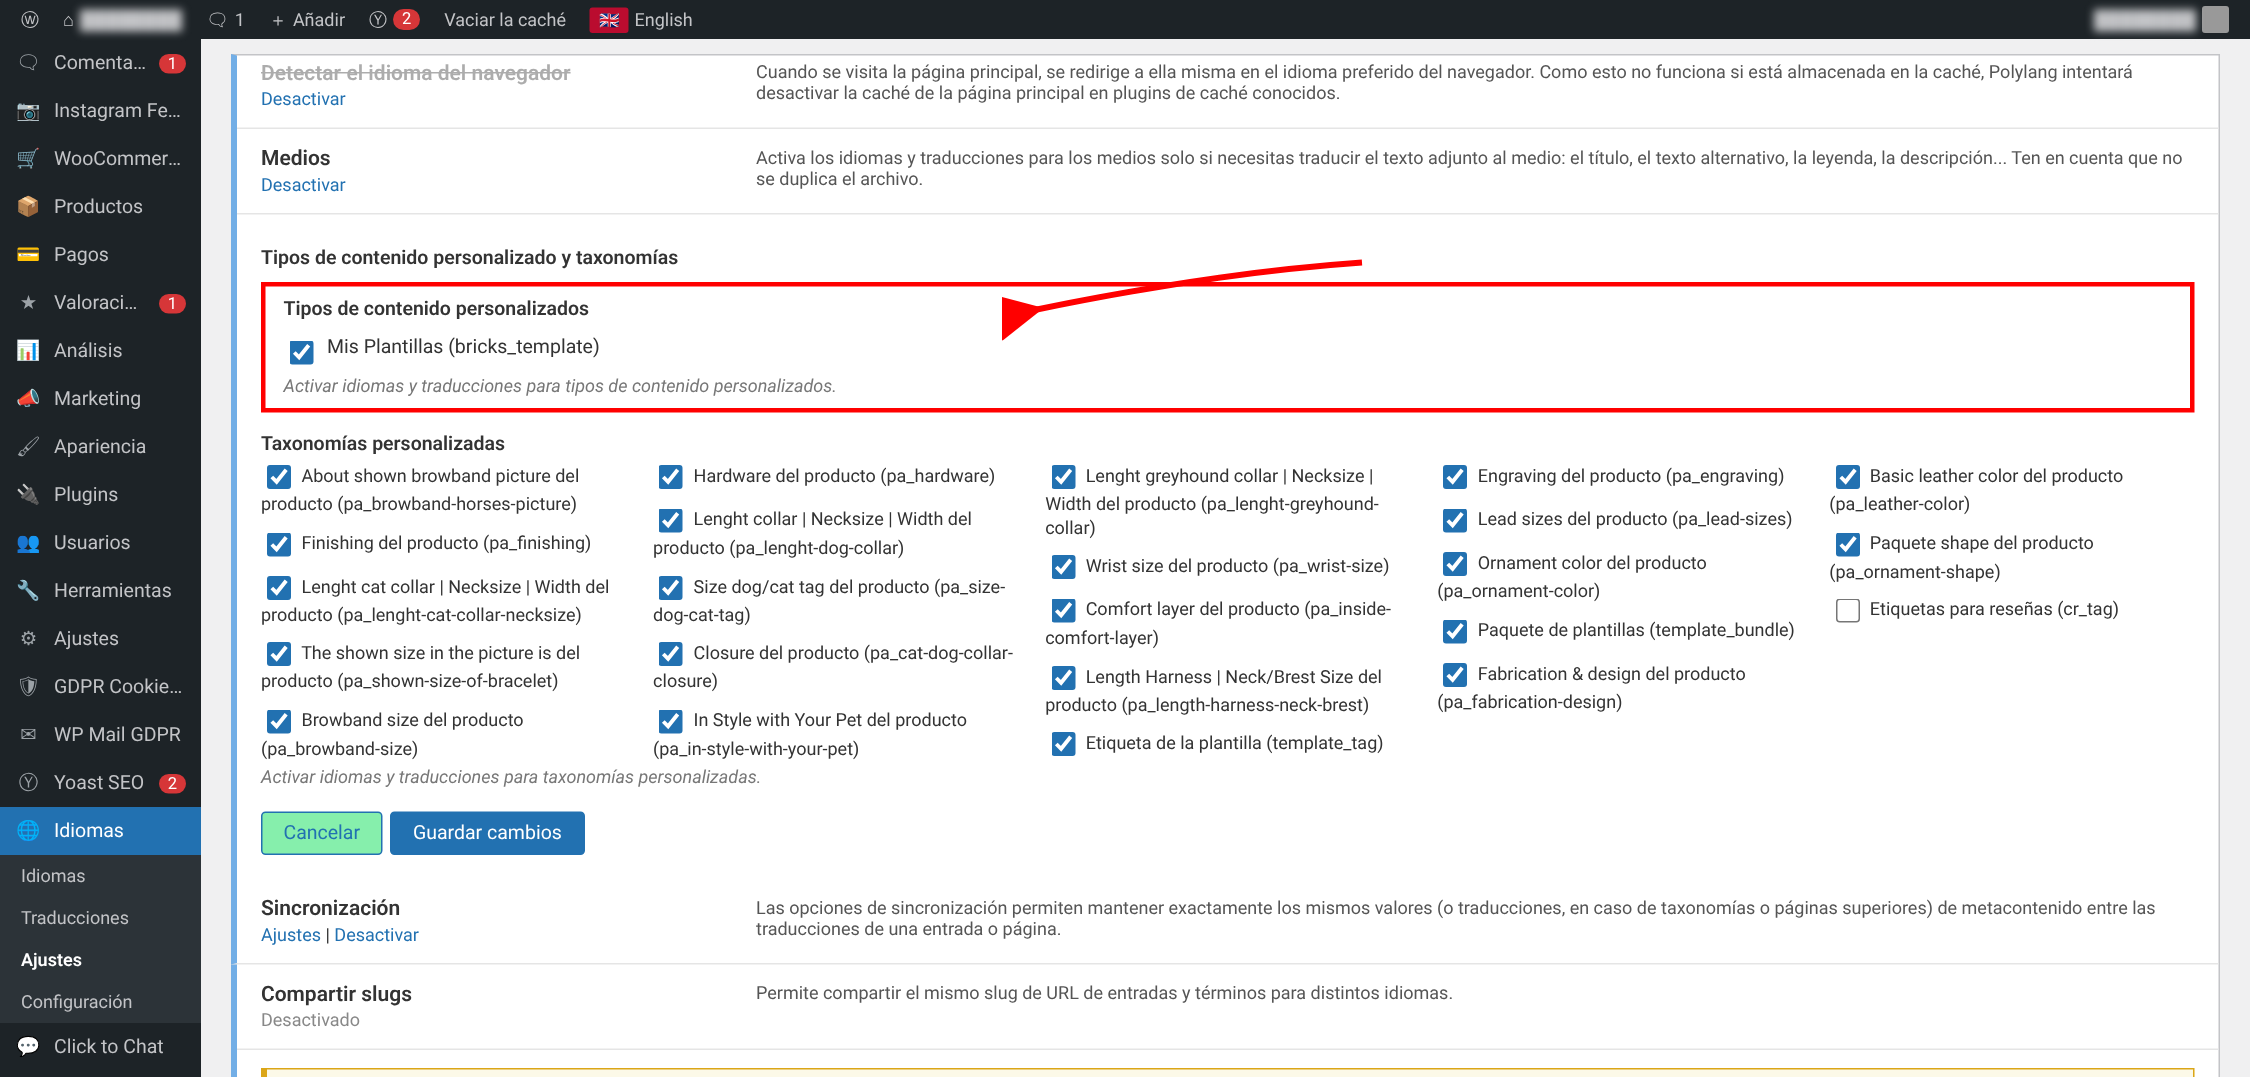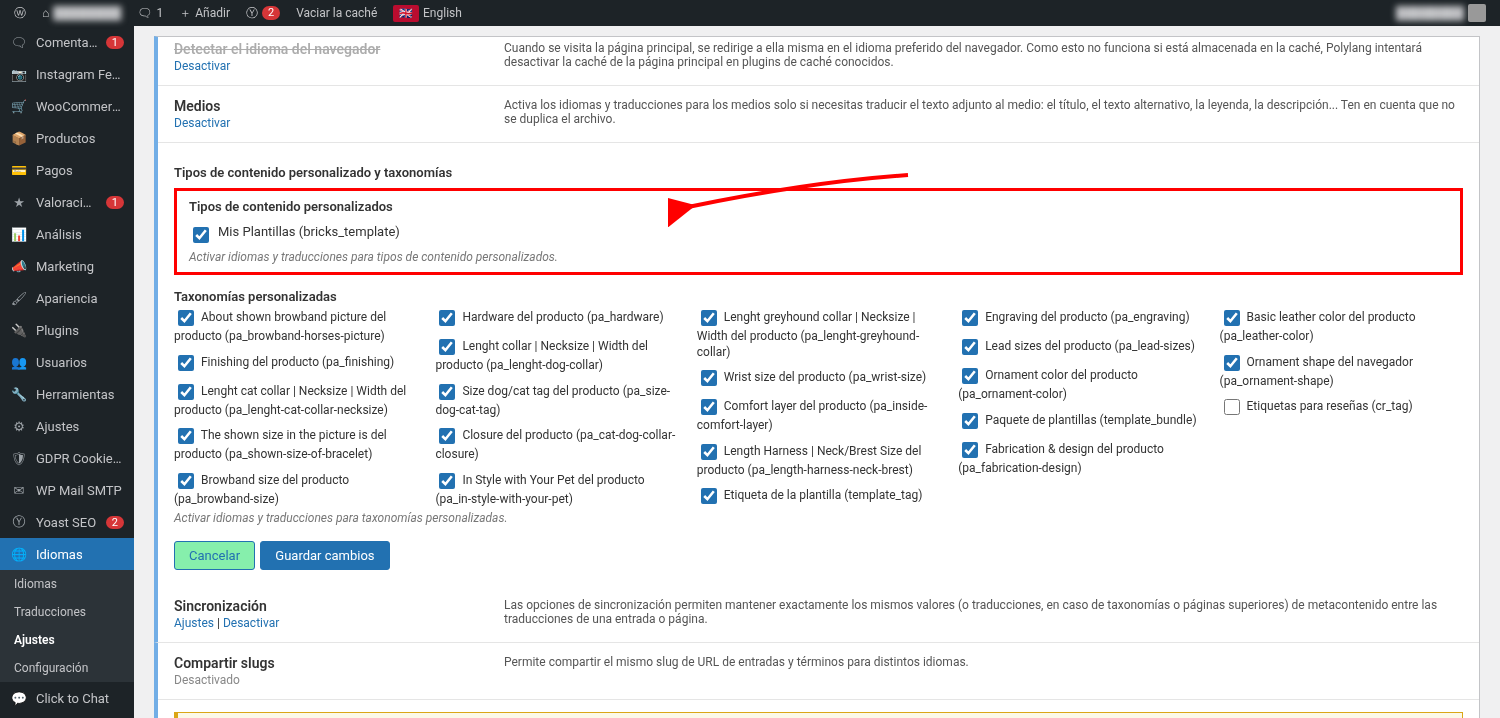--- a/index.html
+++ b/index.html
@@ -140,21 +140,21 @@
     <div class="s-item">
       <span class="s-icon">⚙</span>
       <span class="s-label">Ajustes</span>
     </div>
     <div class="s-item">
       <span class="s-icon">🛡</span>
       <span class="s-label">GDPR Cookie Compliance</span>
     </div>
     <div class="s-item">
       <span class="s-icon">✉</span>
-      <span class="s-label">WP Mail SMTP</span>
+      <span class="s-label">WP Mail GDPR</span>
     </div>
     <div class="s-item">
       <span class="s-icon">Ⓨ</span>
       <span class="s-label">Yoast SEO</span>
       <span class="count">2</span>
     </div>
     <div class="s-item active">
       <span class="s-icon">🌐</span>
       <span class="s-label">Idiomas</span>
     </div>
@@ -236,21 +236,21 @@
           <label class="tax-item"><input type="checkbox" checked="" style=""> <span>Wrist size del producto (pa_wrist-size)</span></label>
           <label class="tax-item"><input type="checkbox" checked="" style=""> <span>Comfort layer del producto (pa_inside-comfort-layer)</span></label>
           <label class="tax-item"><input type="checkbox" checked="" style=""> <span>Length Harness | Neck/Brest Size del producto (pa_length-harness-neck-brest)</span></label>
           <label class="tax-item"><input type="checkbox" checked="" style=""> <span>Etiqueta de la plantilla (template_tag)</span></label>
           <label class="tax-item"><input type="checkbox" checked="" style=""> <span>Engraving del producto (pa_engraving)</span></label>
           <label class="tax-item"><input type="checkbox" checked="" style=""> <span>Lead sizes del producto (pa_lead-sizes)</span></label>
           <label class="tax-item"><input type="checkbox" checked="" style=""> <span>Ornament color del producto (pa_ornament-color)</span></label>
           <label class="tax-item"><input type="checkbox" checked="" style=""> <span>Paquete de plantillas (template_bundle)</span></label>
           <label class="tax-item"><input type="checkbox" checked="" style=""> <span>Fabrication &amp; design del producto (pa_fabrication-design)</span></label>
           <label class="tax-item"><input type="checkbox" checked="" style=""> <span>Basic leather color del producto (pa_leather-color)</span></label>
-          <label class="tax-item"><input type="checkbox" checked="" style=""> <span>Ornament shape del navegador (pa_ornament-shape)</span></label>
+          <label class="tax-item"><input type="checkbox" checked="" style=""> <span>Paquete shape del producto (pa_ornament-shape)</span></label>
           <label class="tax-item"><input type="checkbox" style=""> <span>Etiquetas para reseñas (cr_tag)</span></label>
         </div>
       <div class="desc" style="margin-top:4px">Activar idiomas y traducciones para taxonomías personalizadas.</div>
 
       <div class="btns">
         <span class="btn secondary">Cancelar</span>
         <span class="btn primary">Guardar cambios</span>
       </div>
     </div>
 

